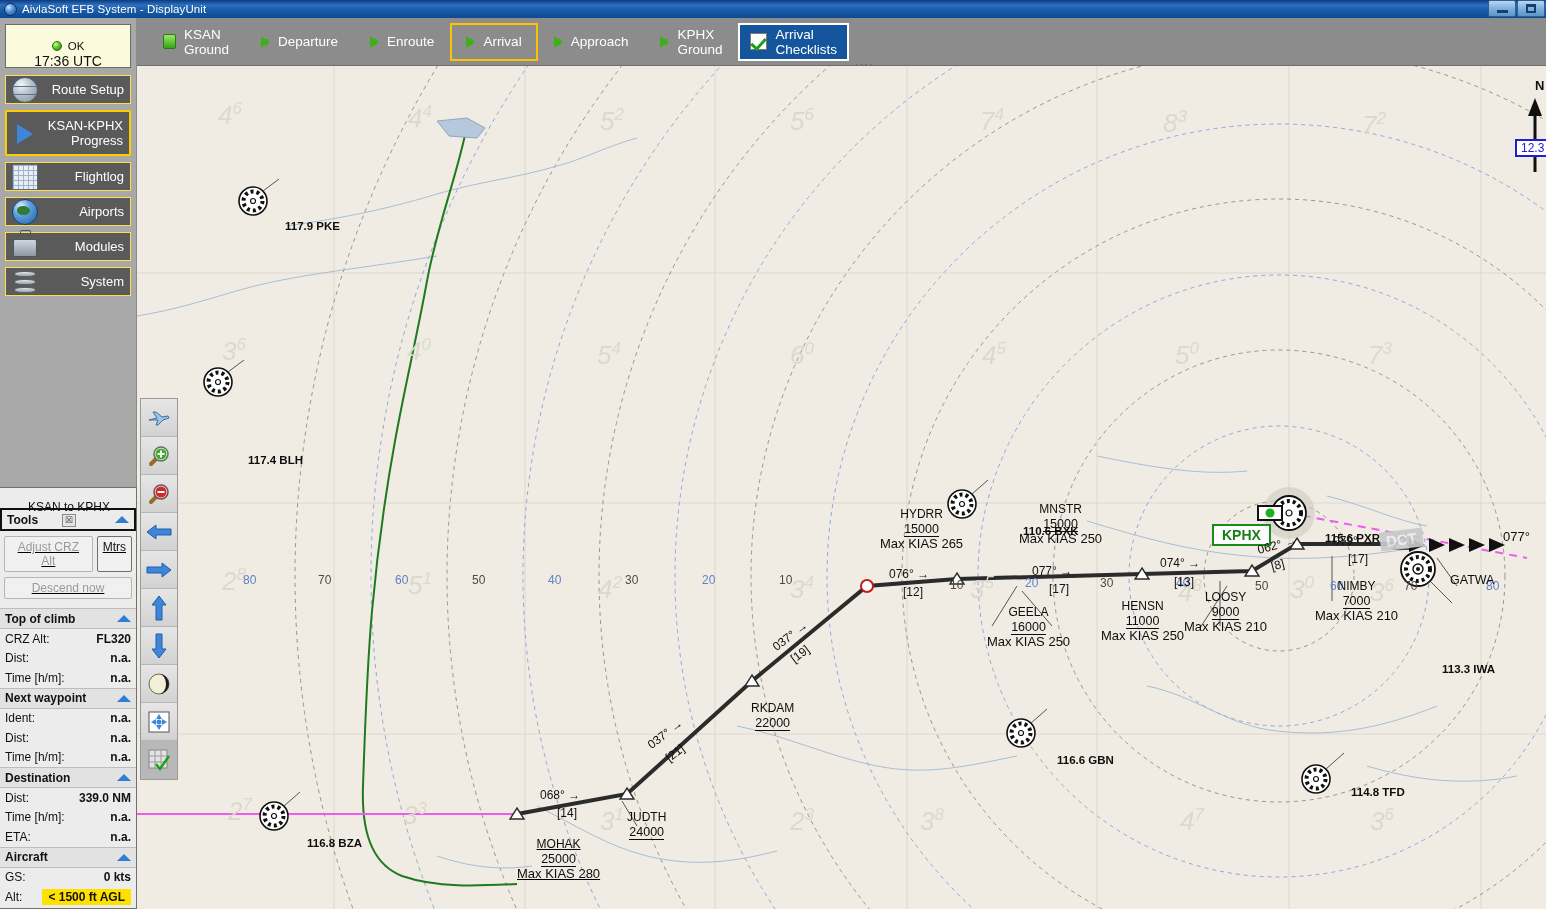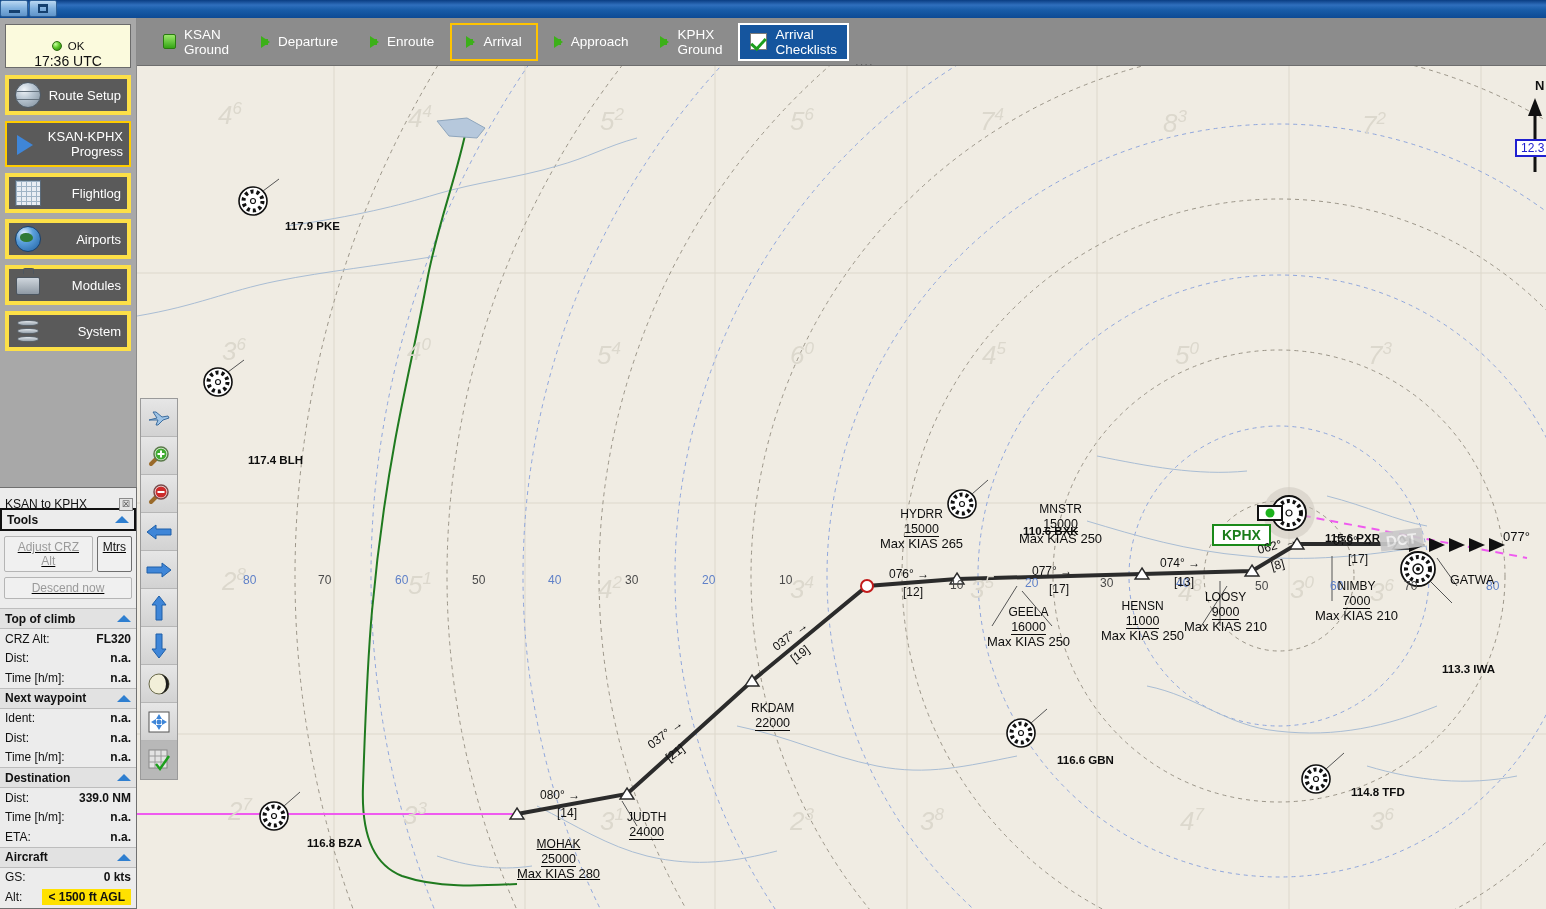--- a/index.html
+++ b/index.html
@@ -49,22 +49,22 @@
   }
   .status-row1 { display: flex; align-items: center; gap: 6px; font-size: 11.5px; color: #111; margin-top: 16px; }
   .led {
     width: 10px; height: 10px; border-radius: 50%;
     background: radial-gradient(circle at 32% 28%, #c8ffa0 0%, #5ec828 45%, #1f7a08 100%);
     border: 1px solid #2c6a10;
   }
   .status-time { font-size: 14px; color: #111; margin-top: 1px; }
 
   .nav-item {
-    position: relative; margin: 0 5px 6px 5px; height: 40px;
-    background: #5a5a5a; border: 4px solid #fde047;
+    position: relative; margin: 0 5px 6px 5px; height: 29px;
+    background: #5a5a5a; border: 1px solid #fde047;
     display: flex; align-items: center; gap: 6px; padding: 0 6px;
     color: #fff; cursor: pointer;
   }
   .nav-item.tall { height: 46px; }
   .nav-item .nav-label {
     flex: 1; text-align: right; font-size: 13px; line-height: 15px; color: #fff;
   }
   .nav-item.selected-yellow { border: 2px solid #ffcc00; background: #5a5a5a; }
   .nav-item.selected-blue { border: 2px solid #ffffff; background: #1f6fc4; }
   .nav-ico { width: 26px; height: 26px; flex: 0 0 26px; position: relative; }
@@ -131,21 +131,21 @@
     border:1px solid #5b646c; border-radius: 50%/60%;
   }
 
   
   #tools-panel {
     position: absolute; left: 0; top: 487px; width: 137px; height: 422px;
     background: #ececec; border: 1px solid #707070; border-left: none;
   }
   .tp-title {
     height: 20px; display: flex; align-items: center; justify-content: space-between;
-    padding: 12px 3px 0 5px; font-size: 12px; color: #111; background: #ececec;
+    padding: 12px 3px 0 5px; font-size: 12px; color: #111; background: #ececec; flex-direction: column;
   }
   .tp-close {
     width: 14px; height: 13px; border: 1px solid #8a8a8a; background: #e4e4e4;
     font-size: 9px; line-height: 11px; text-align: center; color: #444;
   }
   .tp-section {
     height: 21px; display: flex; align-items: center; justify-content: space-between;
     padding: 0 5px; font-size: 12px; font-weight: bold; color: #111;
     background: #e2e2e2; border-top: 1px solid #bdbdbd; border-bottom: 1px solid #bdbdbd;
   }
@@ -260,20 +260,24 @@
     color: #2020d0; font-size: 12px; padding: 0 4px;
   }
   .north-label { position: absolute; font-size: 13px; color: #111; font-weight: bold; }
 </style>
 </head>
 <body>
 
 <div id="app">
 
   <div id="titlebar">
+    <div class="tb-left">
+      <div class="tb-icon"></div>
+      <div id="title-text">AivlaSoft EFB System - DisplayUnit</div>
+    </div>
     <div class="tb-btns">
       <div class="tb-btn">
           <div class="tb-min-glyph"></div>
         </div>
       <div class="tb-btn">
           <div class="tb-max-glyph"></div>
         </div>
     </div>
   </div>
 
@@ -781,21 +785,21 @@
       <div><span class="wp-alt">9000</span></div>
       <div class="wp-kias">Max KIAS 210</div>
     </div>
 
     <div class="wp-block" style="left:1178px; top:513px;">
       <div class="wp-name">NIMBY</div>
       <div><span class="wp-alt">7000</span></div>
       <div class="wp-kias">Max KIAS 210</div>
     </div>
 
-    <div class="crs-label" style="left:403px; top:722px;">080° →</div>
+    <div class="crs-label" style="left:403px; top:722px;">068° →</div>
     <div class="dist-label" style="left:420px; top:740px;">[14]</div>
 
     <div class="crs-label" style="left:508px; top:661px; transform:rotate(-37deg);">037° →</div>
     <div class="dist-label" style="left:528px; top:680px; transform:rotate(-37deg);">[21]</div>
 
     <div class="crs-label" style="left:633px; top:563px; transform:rotate(-37deg);">037° →</div>
     <div class="dist-label" style="left:653px; top:581px; transform:rotate(-37deg);">[19]</div>
 
     <div class="crs-label" style="left:752px; top:501px;">076° →</div>
     <div class="dist-label" style="left:766px; top:519px;">[12]</div>

